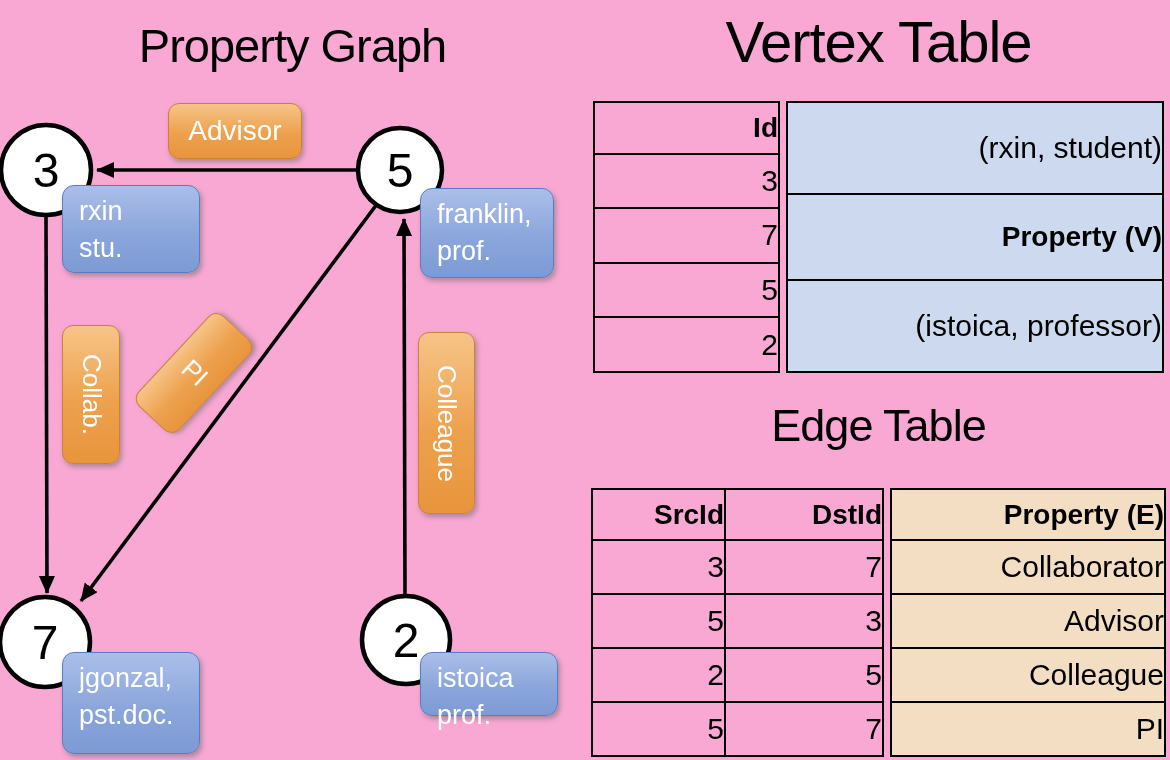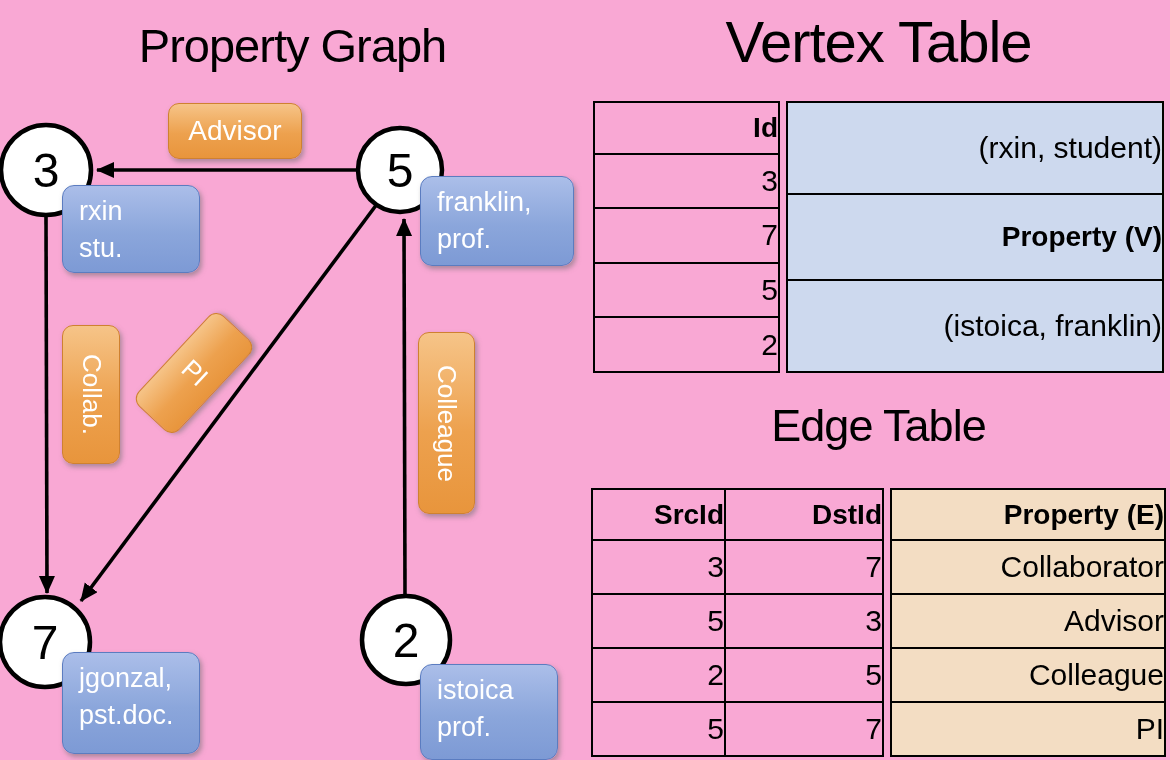--- a/index.html
+++ b/index.html
@@ -35,23 +35,23 @@
     line-height:37px;text-align:left;
   }
   .rot90{transform:rotate(90deg);white-space:nowrap;}
 
   #advisor-box{left:168px;top:103px;width:132px;height:54px;font-size:28px;}
   #collab-box{left:62px;top:325px;width:56px;height:137px;font-size:26px;}
   #colleague-box{left:418px;top:332px;width:55px;height:180px;font-size:26px;}
   #pi-box{left:132px;top:345px;width:122px;height:54px;font-size:26px;transform:rotate(-47deg);}
 
   #rxin-box{left:62px;top:185px;width:138px;height:88px;}
-  #franklin-box{left:420px;top:176px;width:154px;height:90px;}
+  #franklin-box{left:420px;top:188px;width:134px;height:90px;}
   #jgonzal-box{left:62px;top:652px;width:138px;height:102px;}
-  #istoica-box{left:420px;top:652px;width:138px;height:96px;margin-top:12px;}
+  #istoica-box{left:420px;top:652px;width:138px;height:64px;}
 
   .node-num{font-size:48px;font-weight:300;fill:#000;}
 
   
   .tbl-group{position:absolute;display:flex;}
   #vertex-table{left:593px;top:101px;gap:6px;}
   #edge-table{left:591px;top:488px;gap:6px;}
   table.sheet{border-collapse:collapse;table-layout:fixed;}
   table.sheet td{
     border:2px solid #000;text-align:right;vertical-align:middle;
@@ -147,21 +147,21 @@
       </table>
     <table class="sheet v-fill" style="width:378px;height:272px;">
       <tbody>
           <tr>
             <td>(rxin, student)</td>
           </tr>
       <tr>
             <td class="hdr">Property (V)</td>
           </tr>
       <tr>
-            <td>(istoica, franklin)</td>
+            <td>(istoica, professor)</td>
           </tr>
     </tbody>
       </table>
   </div>
 
   <h1 class="title" id="edge-title">Edge Table</h1>
 
   <div class="tbl-group" id="edge-table">
     <table class="sheet" style="width:293px;height:269px;">
       <tbody>

